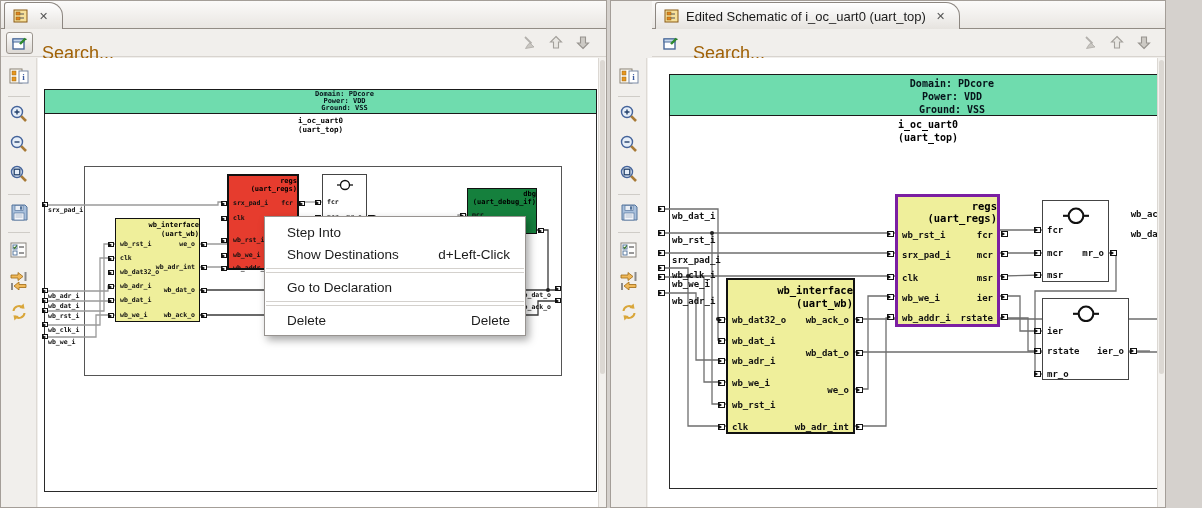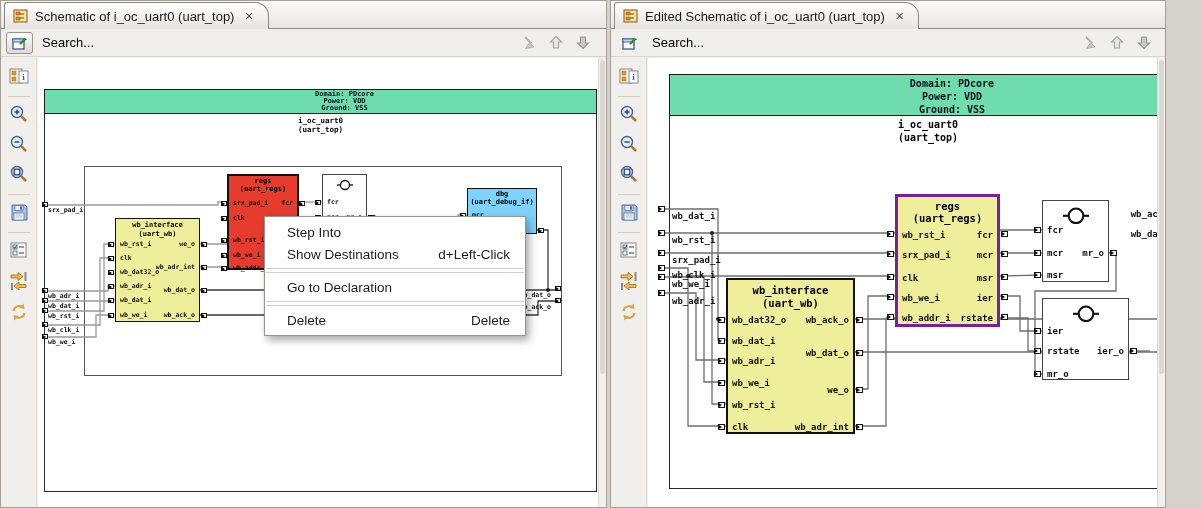--- a/index.html
+++ b/index.html
@@ -1,55 +1,55 @@
 <!DOCTYPE html>
 <html><head>
 <meta charset="utf-8">
 <style>
   * { margin:0; padding:0; box-sizing:border-box; }
   html,body { width:1202px; height:508px; }
   body { background:#d5d1cd; font-family:"Liberation Sans",sans-serif; position:relative; overflow:hidden; }
 
   .panel { position:absolute; top:0; height:508px; background:#f1efec; border:1px solid #a49e98; overflow:hidden; }
   #panelL { left:0; width:607px; }
-  #panelR { left:610px; width:556px; }
+  #panelR { left:610px; width:556px;padding-left:41px; }
 
   .tabbar { position:relative; height:28px; background:linear-gradient(#fbfaf9,#e9e6e2); border-bottom:1px solid #928c85; }
   .tab { position:absolute; left:3px; top:1px; height:27px; display:flex; align-items:center; gap:6px;
          padding:0 14px 0 8px; background:linear-gradient(#ffffff,#e6e3df); border:1px solid #8c8680; border-bottom:none;
          border-radius:3px 14px 0 0; }
   .tabtitle { font-size:13px; color:#1b1b1b; white-space:nowrap; }
   .tabclose { font-size:11px; color:#555; margin-left:4px; cursor:pointer; }
 
   .searchbar { position:relative; height:28px; background:#f1efec; border-bottom:1px solid #d8d4cf; }
   .sbtn { position:absolute; left:5px; top:3px; width:27px; height:22px; border:1px solid #9b958e; border-radius:3px;
           background:linear-gradient(#fdfdfc,#ddd9d4); display:flex; align-items:center; justify-content:center; }
   .sbtn.flat { border:none; background:transparent; }
-  .splaceholder { position:absolute; left:41px; top:6px; font-size:13px; color:#000000; }
+  .splaceholder { position:absolute; left:41px; top:14px; font-size:18px; color:#a16207; }
   .sicons { position:absolute; top:5px; display:flex; gap:10px; }
 
   .main { position:absolute; top:57px; bottom:0; left:0; right:0; }
   .vtoolbar { position:absolute; left:0; top:0; bottom:0; width:36px; background:#f1efec; border-right:1px solid #dedad5; }
   .tbi { position:absolute; left:8px; width:20px; height:20px; }
   .tbsep { position:absolute; left:7px; width:22px; height:1px; background:#cfccc7; }
   .vscroll { position:absolute; right:0; top:0; bottom:0; width:8px; background:#f3f1ee; border-left:1px solid #dcd8d3; }
   .vthumb { position:absolute; left:1px; right:1px; top:2px; height:70%; background:#dcd8d3; border-radius:3px; }
 
   .canvas { position:absolute; top:0; bottom:0; background:#ffffff; overflow:hidden; }
   #lc { left:37px; width:562px; } 
   #rc { left:37px; width:547px; }
 
   .mono { font-family:"DejaVu Sans Mono",monospace; font-weight:bold; line-height:1; }
   .sheet { position:absolute; border:1px solid #2a2a2a; }
   .banner { position:absolute; border:1px solid #1a1a1a; text-align:center; color:#06131a; }
   .bline { white-space:nowrap;margin-left:48px; }
   .instlbl { position:absolute; text-align:center; color:#000; }
 
   .blk { position:absolute; border:1px solid #111; }
-  .bhdr { position:absolute; left:0; right:0; text-align:center; color:#000; white-space:nowrap; }
+  .bhdr { position:absolute; left:0; right:0; text-align:right; color:#000; white-space:nowrap; }
   .pin { position:absolute; color:#111; white-space:nowrap; }
   .pinL { left:4px; } .pinR { right:4px; }
   .ps { position:absolute; width:6px; height:5px; background:#fff; border:1px solid #111; }
   .ps:after { content:""; position:absolute; left:0; top:0; border-top:2px solid transparent; border-bottom:2px solid transparent; border-left:3px solid #111; }
   .ps6 { width:7px; height:6px; }
   .portlbl { position:absolute; color:#111; white-space:nowrap; }
   .wires { position:absolute; left:0; top:0; }
   .csym { position:absolute; }
 
   
@@ -145,21 +145,20 @@
       </g>
   </defs>
 </svg>
 
 <div class="panel" id="panelL">
   <div class="tabbar">
     <div class="tab">
       <svg class="tabicon" width="16" height="16">
           <use href="#i-tab"></use>
         </svg>
-      <span class="tabtitle">Schematic of i_oc_uart0 (uart_top)</span>
       <span class="tabclose">✕</span>
     </div>
   </div>
   <div class="searchbar">
     <button class="sbtn">
         <svg width="17" height="17">
           <use href="#i-editview"></use>
         </svg>
       </button>
     <span class="splaceholder">Search...</span>
@@ -265,21 +264,21 @@
             <use href="#i-gensym"></use>
           </svg>
         <div class="pin pinL" style="top:24px;font-size:6.5px;">fcr</div>
         <div class="pin pinL" style="top:39px;font-size:6.5px;">mcr</div>
         <div class="pin pinR" style="top:39px;font-size:6.5px;">mr_o</div>
         <div class="ps" style="left:-8px;top:25px;"></div>
         <div class="ps" style="left:-8px;top:40px;"></div>
         <div class="ps" style="right:-8px;top:40px;"></div>
       </div>
 
-      <div class="blk mono" style="left:429px;top:130px;width:70px;height:46px;background:#7dd3fc;">
+      <div class="blk mono" style="left:429px;top:130px;width:70px;height:46px;background:#15803d;">
         <div class="bhdr" style="top:2px;font-size:7px;">dbg</div>
         <div class="bhdr" style="top:10px;font-size:7px;">(uart_debug_if)</div>
         <div class="pin pinL" style="top:23px;font-size:6.5px;">mcr</div>
         <div class="ps" style="left:-8px;top:24px;"></div>
         <div class="ps" style="right:-8px;top:39px;"></div>
       </div>
 
       <div class="blk mono" style="left:77px;top:160px;width:85px;height:104px;background:#efef9b;border-width:1.5px;">
         <div class="bhdr" style="top:3px;font-size:7px;">wb_interface</div>
         <div class="bhdr" style="top:12px;font-size:7px;">(uart_wb)</div>

